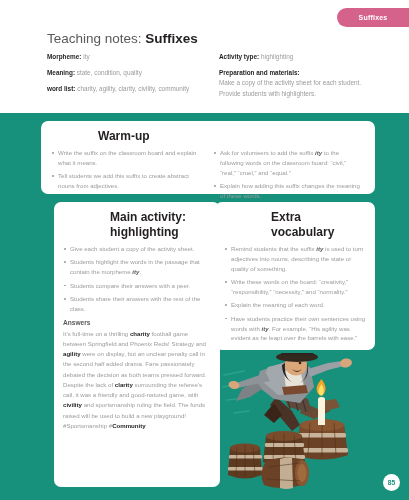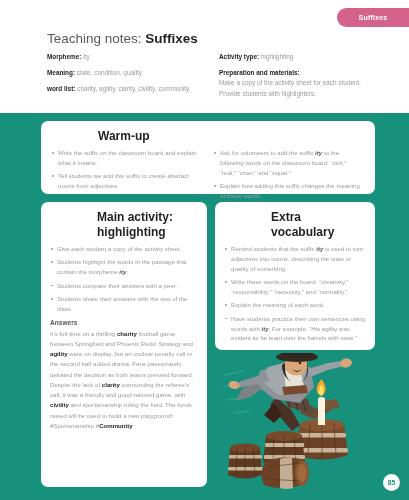--- a/index.html
+++ b/index.html
@@ -113,21 +113,21 @@
     box-sizing: border-box;
   }
   .card-warmup {
     left: 41px;
     top: 8px;
     width: 334px;
     height: 73px;
     padding: 8px 10px 8px 10px;
   }
   .card-main {
-    left: 41px;
+    left: 54px;
     top: 89px;
     width: 166px;
     height: 285px;
     padding: 8px 9px;
   }
   .card-extra-tall {
     left: 215px;
     top: 89px;
     width: 160px;
     height: 148px;

